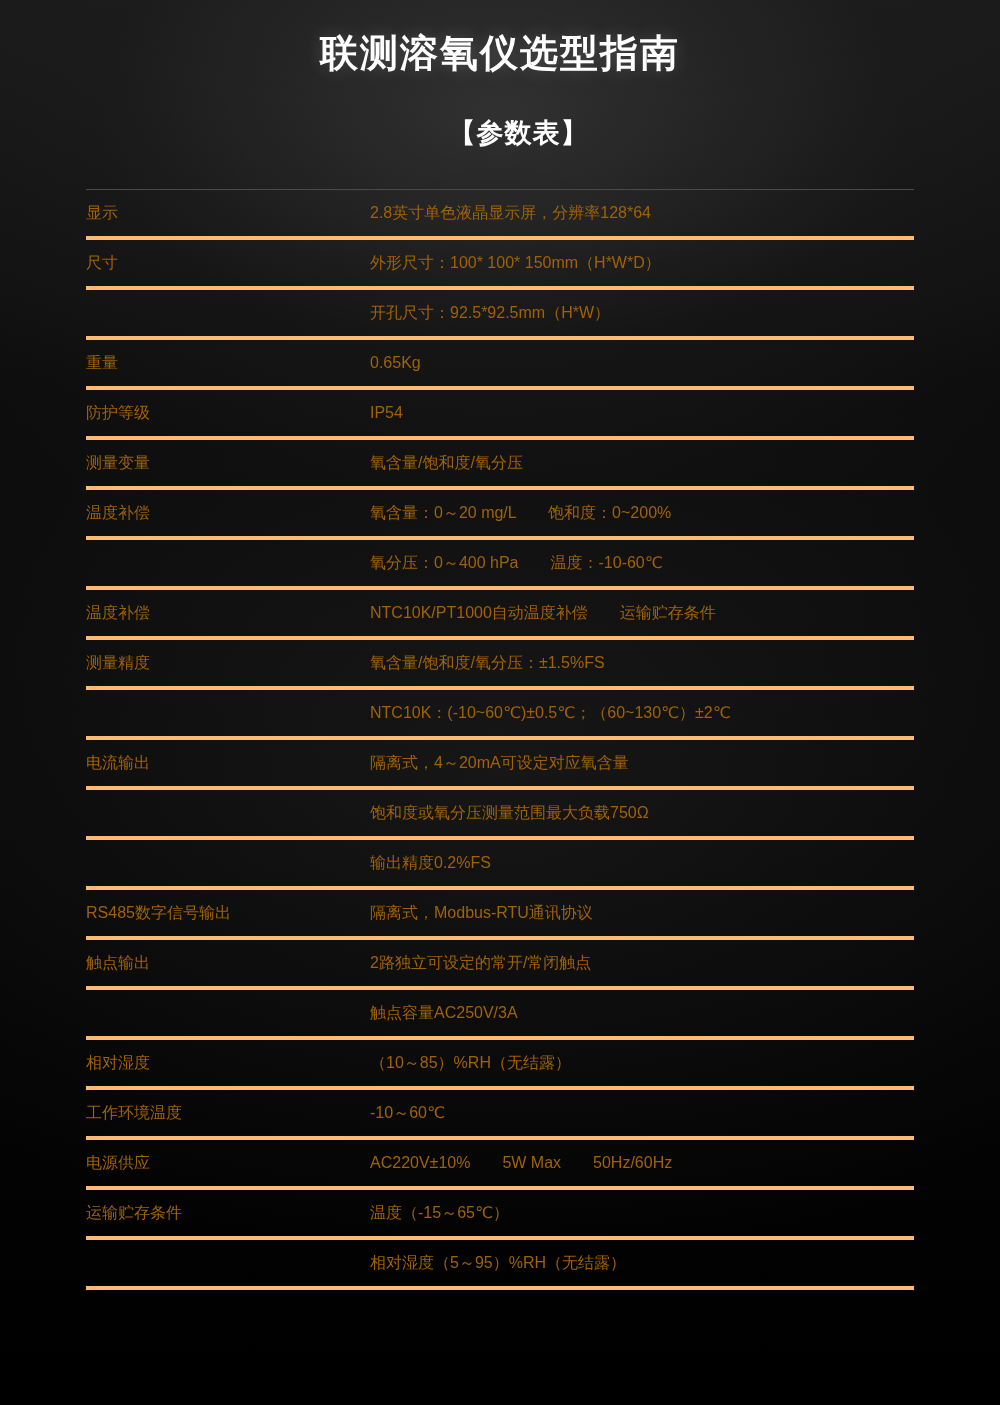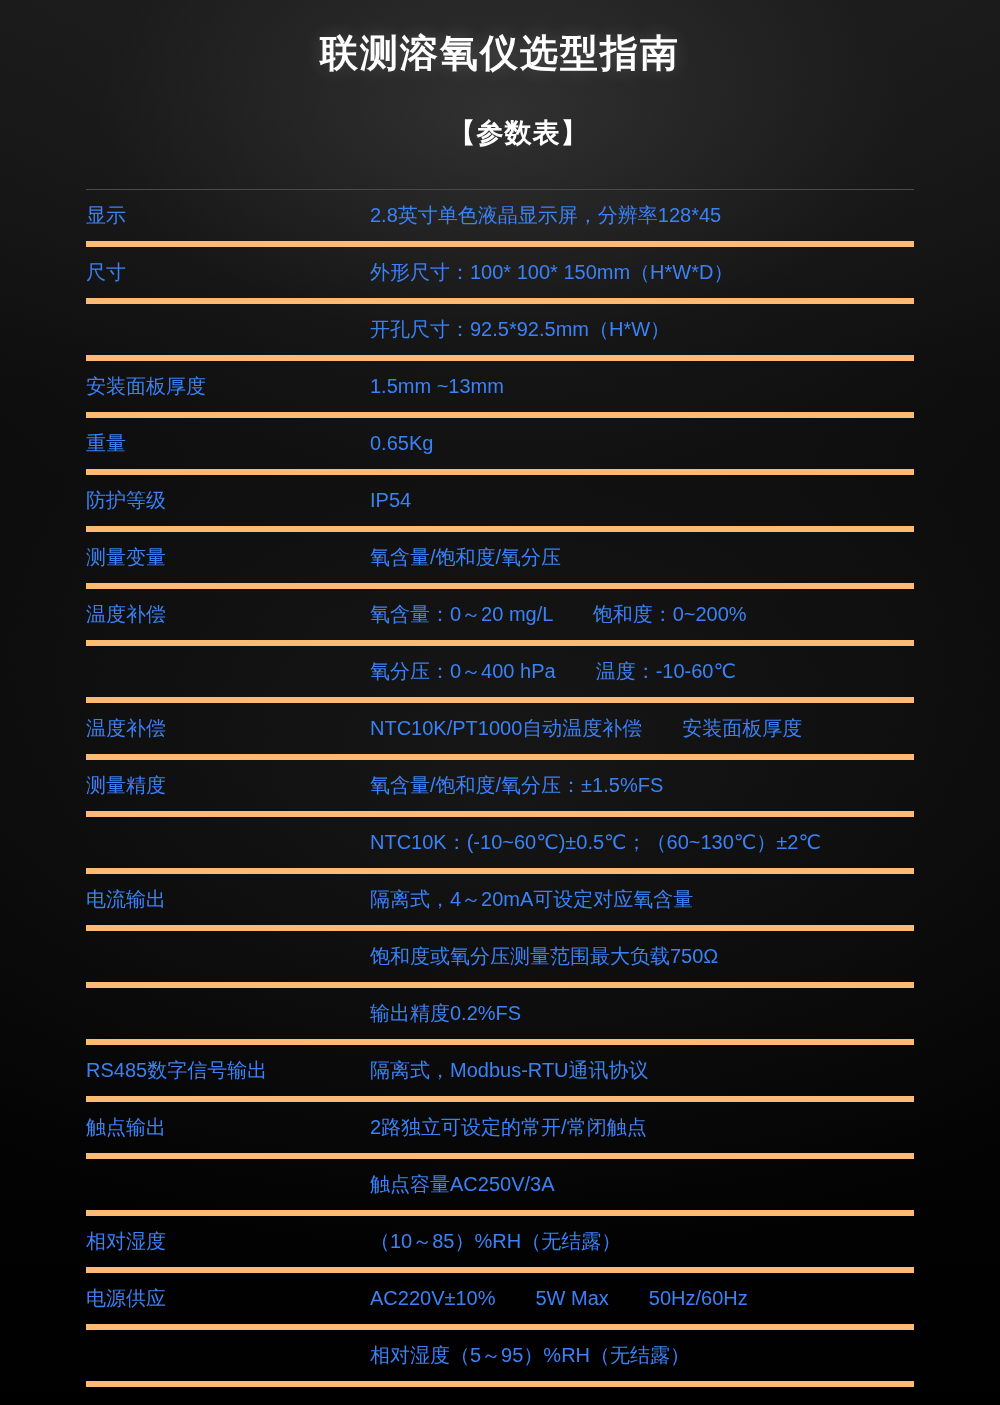--- a/index.html
+++ b/index.html
@@ -51,24 +51,24 @@
     letter-spacing: 1px;
     padding-left: 37px;
   }
   table.spec {
     margin: 38px auto 0 auto;
     width: 828px;
     border-collapse: collapse;
     table-layout: fixed;
   }
   table.spec td {
-    border-bottom: 6px solid #fdba74;
+    border-bottom: 4px solid #fdba74;
     padding: 13px 4px 13px 0;
-    font-size: 20px;
-    color: #3b82f6;
+    font-size: 16px;
+    color: #a16207;
     vertical-align: middle;
     line-height: 1.25;
     white-space: nowrap;
   }
   table.spec tr:first-child td {
     border-top: 1px solid #4a4a4a;
   }
   td.label {
     width: 280px;
     padding-left: 4px;
@@ -85,33 +85,29 @@
 <div class="page">
 
   <div class="title">联测溶氧仪选型指南</div>
 
   <div class="subtitle">【参数表】</div>
 
   <table class="spec">
     <tbody id="spec-body">
         <tr>
           <td class="label">显示</td>
-          <td class="value">2.8英寸单色液晶显示屏，分辨率128*45</td>
+          <td class="value">2.8英寸单色液晶显示屏，分辨率128*64</td>
         </tr>
         <tr>
           <td class="label">尺寸</td>
           <td class="value">外形尺寸：100* 100* 150mm（H*W*D）</td>
         </tr>
         <tr>
           <td class="label"></td>
           <td class="value">开孔尺寸：92.5*92.5mm（H*W）</td>
-        </tr>
-        <tr>
-          <td class="label">安装面板厚度</td>
-          <td class="value">1.5mm ~13mm</td>
         </tr>
         <tr>
           <td class="label">重量</td>
           <td class="value">0.65Kg</td>
         </tr>
         <tr>
           <td class="label">防护等级</td>
           <td class="value">IP54</td>
         </tr>
         <tr>
@@ -121,21 +117,21 @@
         <tr>
           <td class="label">温度补偿</td>
           <td class="value">氧含量：0～20 mg/L　　饱和度：0~200%</td>
         </tr>
         <tr>
           <td class="label"></td>
           <td class="value">氧分压：0～400 hPa　　温度：-10-60℃</td>
         </tr>
         <tr>
           <td class="label">温度补偿</td>
-          <td class="value">NTC10K/PT1000自动温度补偿　　安装面板厚度</td>
+          <td class="value">NTC10K/PT1000自动温度补偿　　运输贮存条件</td>
         </tr>
         <tr>
           <td class="label">测量精度</td>
           <td class="value">氧含量/饱和度/氧分压：±1.5%FS</td>
         </tr>
         <tr>
           <td class="label"></td>
           <td class="value">NTC10K：(-10~60℃)±0.5℃；（60~130℃）±2℃</td>
         </tr>
         <tr>
@@ -160,22 +156,30 @@
         </tr>
         <tr>
           <td class="label"></td>
           <td class="value">触点容量AC250V/3A</td>
         </tr>
         <tr>
           <td class="label">相对湿度</td>
           <td class="value">（10～85）%RH（无结露）</td>
         </tr>
         <tr>
+          <td class="label">工作环境温度</td>
+          <td class="value">-10～60℃</td>
+        </tr>
+        <tr>
           <td class="label">电源供应</td>
           <td class="value">AC220V±10%　　5W Max　　50Hz/60Hz</td>
+        </tr>
+        <tr>
+          <td class="label">运输贮存条件</td>
+          <td class="value">温度（-15～65℃）</td>
         </tr>
         <tr>
           <td class="label"></td>
           <td class="value">相对湿度（5～95）%RH（无结露）</td>
         </tr>
       </tbody>
   </table>
 
 </div>
 

